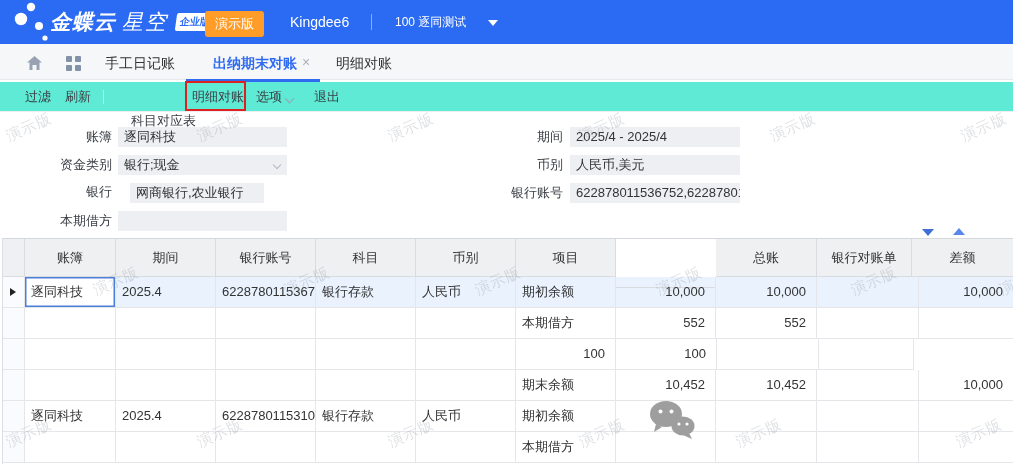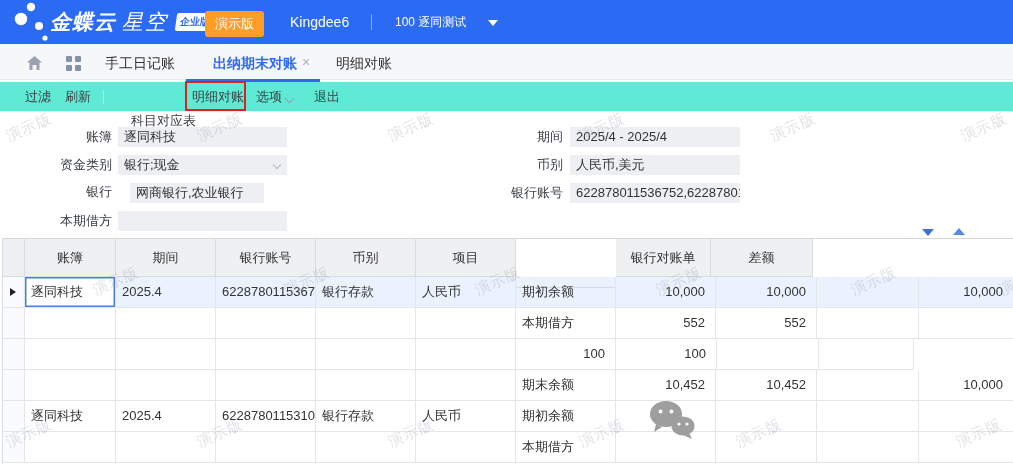--- a/index.html
+++ b/index.html
@@ -126,23 +126,25 @@
 
 <div class="tri-down"></div>
 <div class="tri-up"></div>
 
 <div class="grid-table" id="grid">
     <div class="g-row g-hrow">
       <div class="g-cell g-gutter" style="width: 22px;"></div>
       <div class="g-cell" style="width: 91px;">账簿</div>
       <div class="g-cell" style="width: 100px;">期间</div>
       <div class="g-cell" style="width: 100px;">银行账号</div>
+      <div class="g-cell" style="width: 100px;">科目</div>
       <div class="g-cell" style="width: 100px;">币别</div>
       <div class="g-cell" style="width: 100px;">项目</div>
       <div class="g-cell" style="width: 100px; margin-top: 48px;">出纳管理</div>
+      <div class="g-cell" style="width: 101px;">总账</div>
       <div class="g-cell" style="width: 95px;">银行对账单</div>
       <div class="g-cell" style="width: 102px;">差额</div>
     </div>
     <div class="g-row g-brow sel">
       <div class="g-cell g-gutter" style="width: 22px;">
         <span class="row-marker"></span>
       </div>
       <div class="g-cell cell-l focus" style="width: 91px;">逐同科技</div>
       <div class="g-cell cell-l" style="width: 100px;">2025.4</div>
       <div class="g-cell cell-l" style="width: 100px;">62287801153675</div>

